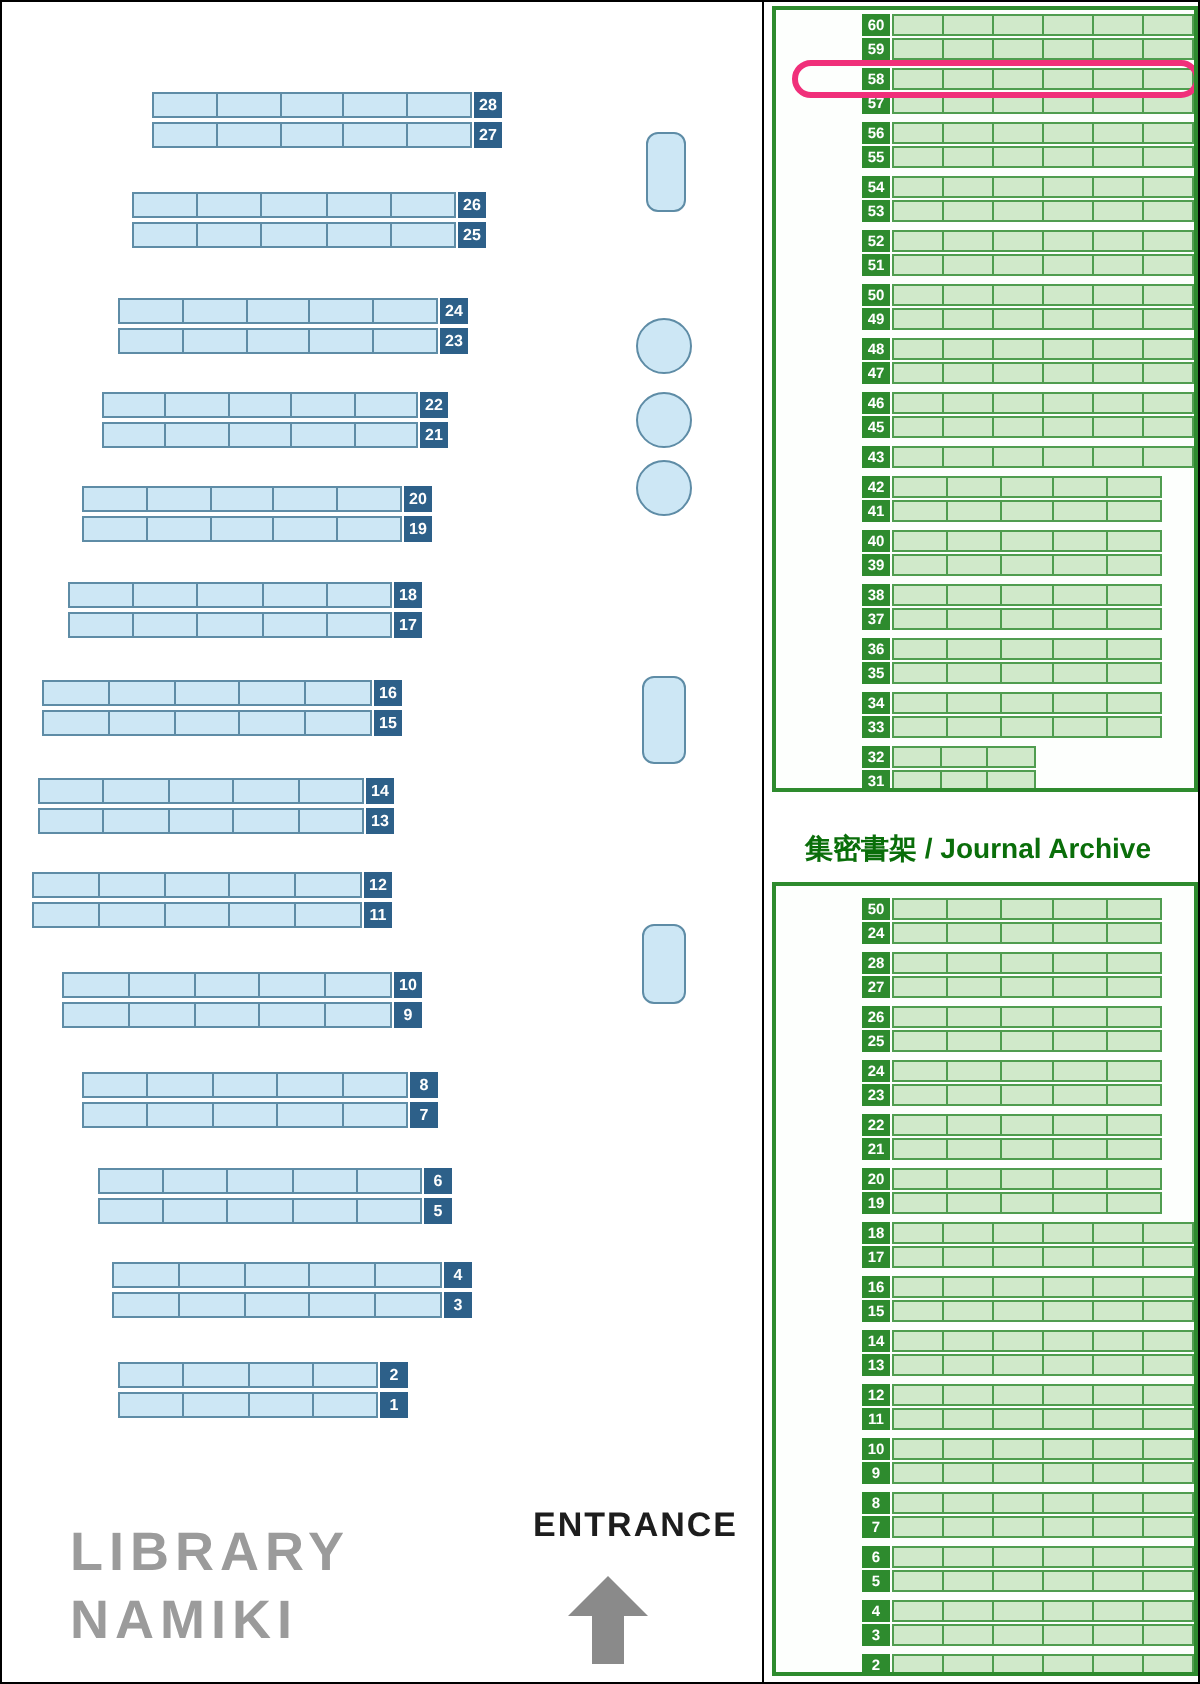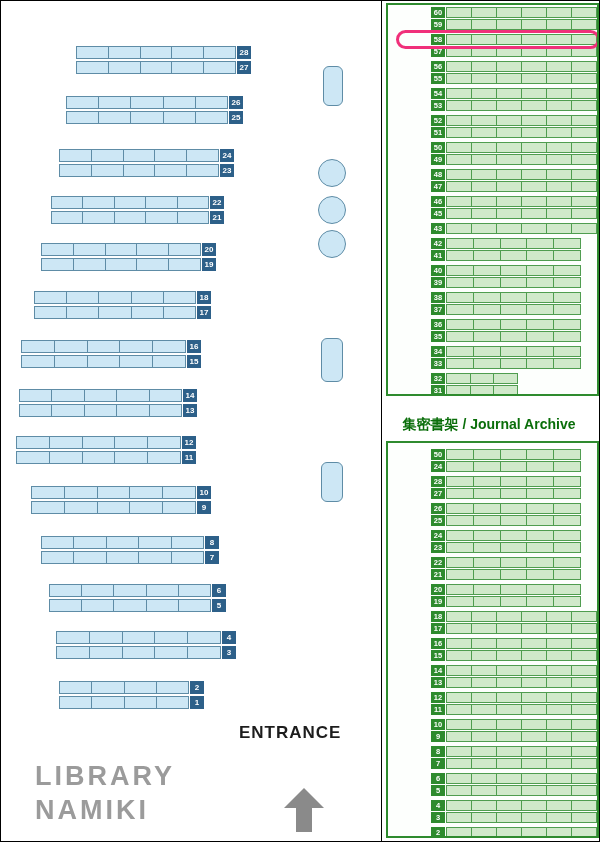--- a/index.html
+++ b/index.html
@@ -73,22 +73,22 @@
     position:absolute; left:378px; top:408px; width:220px; height:30px;
     line-height:30px; text-align:center; font-weight:bold; font-size:14px;
     color:var(--label-green,#0a6e0a); white-space:nowrap;
   }
   .library-name {
     position:absolute; left:34px; top:758px;
     font-size:27px; font-weight:bold; letter-spacing:3px;
     color:var(--name-gray,#9b9b9b); line-height:34px;
   }
   .entrance-label {
-    position:absolute; left:238px; top:722px; width:130px;
-    text-align:left; font-size:17px; font-weight:bold;
+    position:absolute; left:238px; top:752px; width:130px;
+    text-align:right; font-size:17px; font-weight:bold;
     letter-spacing:1px; color:#1d1d1d;
   }
   .arrow-up { position:absolute; left:283px; top:787px; width:40px; height:44px; }
   .arrow-up .head {
     width:0; height:0; margin:0 auto;
     border-left:20px solid transparent; border-right:20px solid transparent;
     border-bottom:20px solid var(--arrow-gray,#8a8a8a);
   }
   .arrow-up .stem { width:16px; height:24px; margin:0 auto; background:var(--arrow-gray,#8a8a8a); }
 </style>

